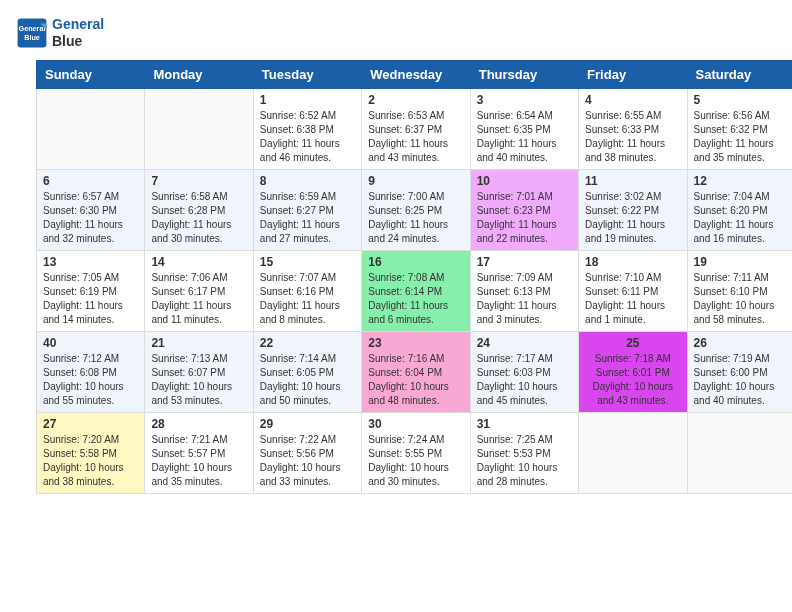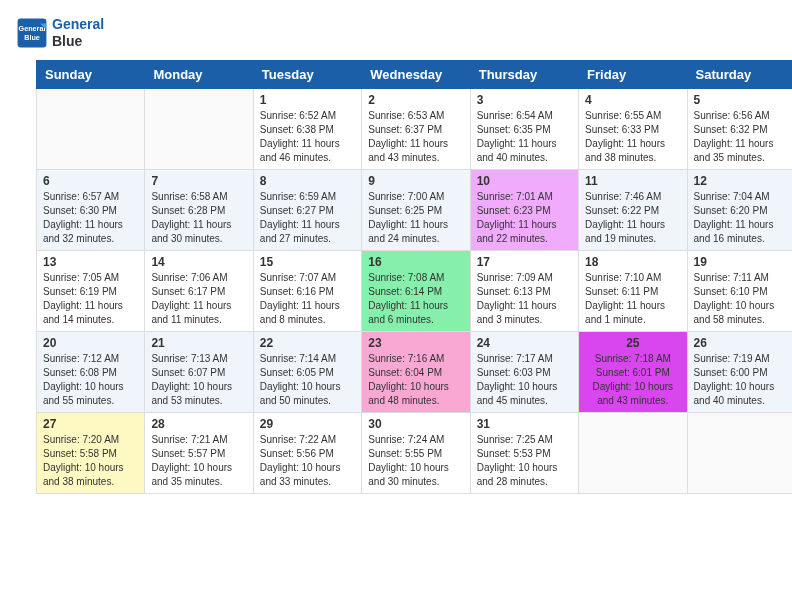--- a/index.html
+++ b/index.html
@@ -189,21 +189,21 @@
 Daylight: 11 hours and 24 minutes.</div>
         </td>
         <td style="background: #f0abfc;">
           <span class="day-num">10</span>
           <div class="day-info" style="white-space: pre-line;">Sunrise: 7:01 AM
 Sunset: 6:23 PM
 Daylight: 11 hours and 22 minutes.</div>
         </td>
         <td style="background: rgb(240, 245, 251);">
           <span class="day-num">11</span>
-          <div class="day-info" style="white-space: pre-line;">Sunrise: 7:46 AM
+          <div class="day-info" style="white-space: pre-line;">Sunrise: 3:02 AM
 Sunset: 6:22 PM
 Daylight: 11 hours and 19 minutes.</div>
         </td>
         <td style="background: rgb(240, 245, 251);">
           <span class="day-num">12</span>
           <div class="day-info" style="white-space: pre-line;">Sunrise: 7:04 AM
 Sunset: 6:20 PM
 Daylight: 11 hours and 16 minutes.</div>
         </td>
       </tr>
@@ -246,21 +246,21 @@
         </td>
         <td style="background: rgb(255, 255, 255);">
           <span class="day-num">19</span>
           <div class="day-info" style="white-space: pre-line;">Sunrise: 7:11 AM
 Sunset: 6:10 PM
 Daylight: 10 hours and 58 minutes.</div>
         </td>
       </tr>
       <tr>
         <td style="background: rgb(240, 245, 251);">
-          <span class="day-num">20</span>
+          <span class="day-num">40</span>
           <div class="day-info" style="white-space: pre-line;">Sunrise: 7:12 AM
 Sunset: 6:08 PM
 Daylight: 10 hours and 55 minutes.</div>
         </td>
         <td style="background: rgb(240, 245, 251);">
           <span class="day-num">21</span>
           <div class="day-info" style="white-space: pre-line;">Sunrise: 7:13 AM
 Sunset: 6:07 PM
 Daylight: 10 hours and 53 minutes.</div>
         </td>

